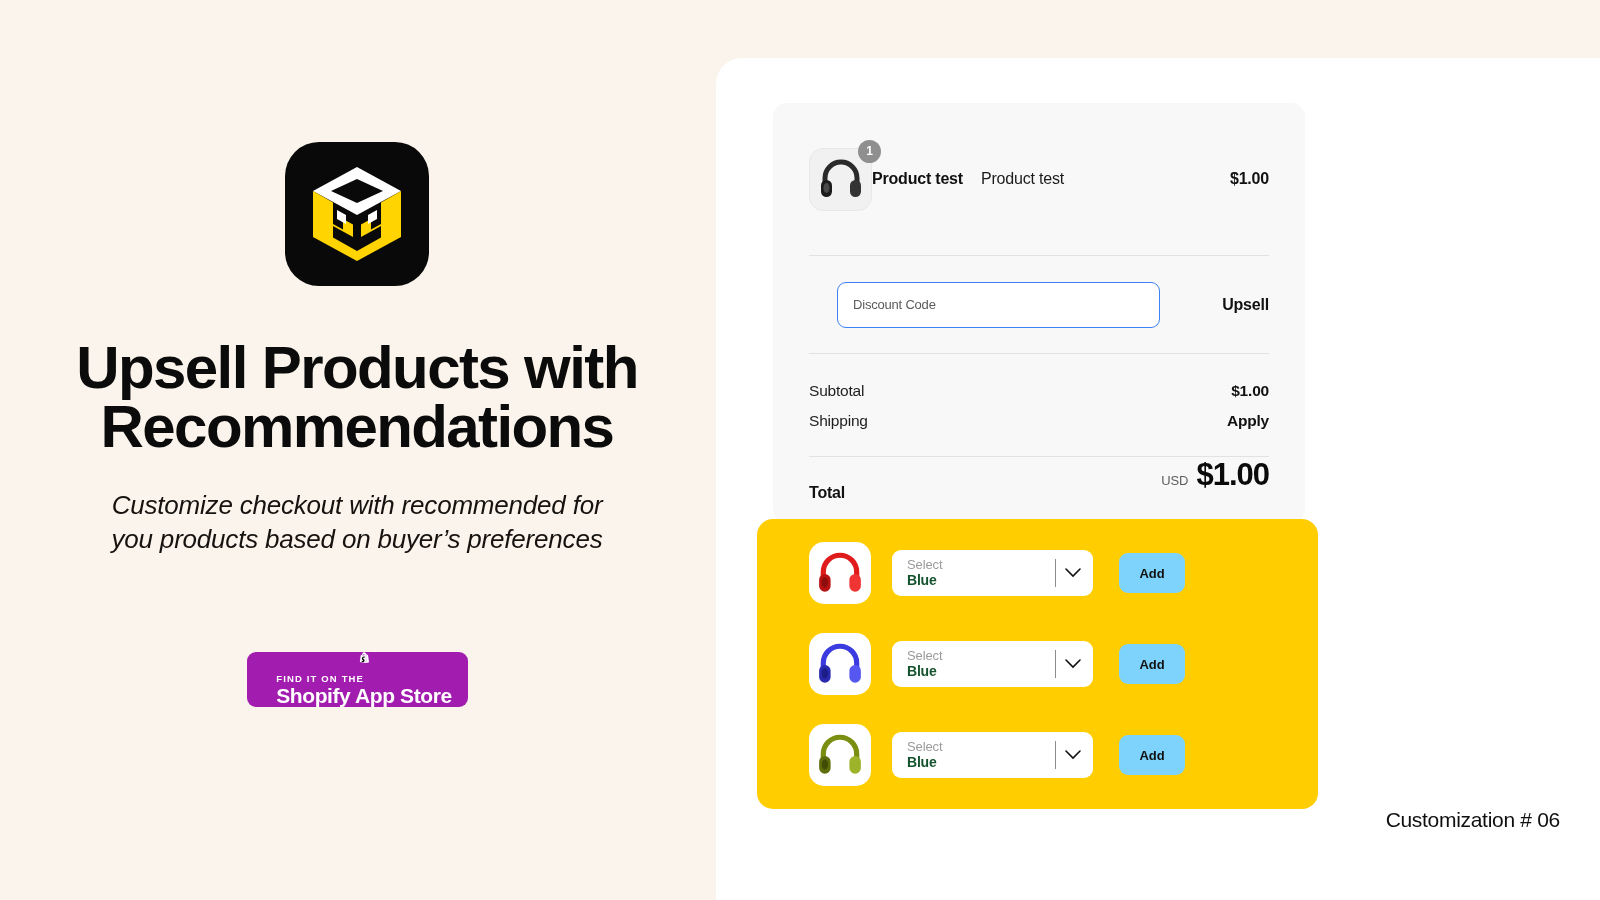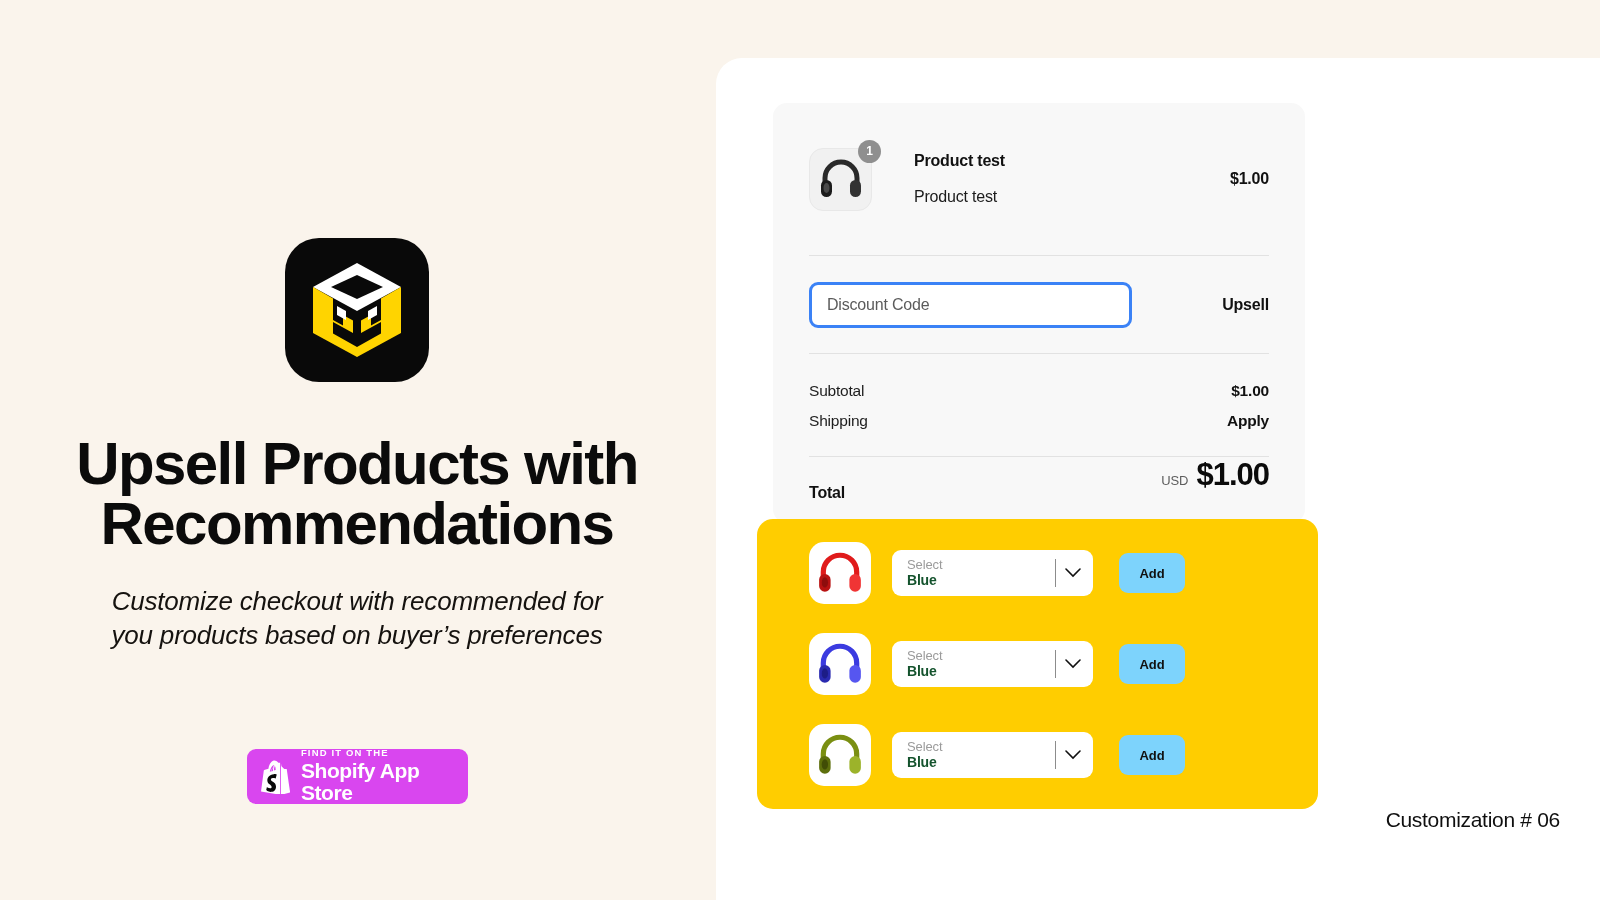--- a/index.html
+++ b/index.html
@@ -19,21 +19,20 @@
     border-top-left-radius: 26px;
   }
 
   
   .hero {
     position: absolute; left: 0; top: 0;
     width: 714px; height: 900px;
     background: #faf4ec;
     display: flex; flex-direction: column;
     align-items: center;
-    justify-content: center;
   }
   .logo-tile {
     margin-top: 142px;
     width: 144px; height: 144px;
     background: #090909;
     border-radius: 34px;
     display: flex; align-items: center; justify-content: center;
   }
   .hero-title {
     margin-top: 52px;
@@ -52,24 +51,24 @@
     font-size: 26px;
     line-height: 1.30;
     font-weight: 400;
     color: #15120f;
     letter-spacing: -0.2px;
     font-style: italic;
   }
   .shopify-badge {
     margin-top: 96px;
     width: 221px; height: 55px;
-    background: #d946ef;
+    background: #a21caf;
     border-radius: 9px;
     display: flex; align-items: center;
-    padding-left: 14px; gap: 11px;
+    padding-left: 14px; gap: 11px; flex-direction: column;
   }
   .shopify-badge .txt { display: flex; flex-direction: column; justify-content: center; }
   .shopify-badge .l1 {
     color: #ffffff; font-size: 9.5px; font-weight: 700;
     letter-spacing: 1.15px; line-height: 1.1; margin-bottom: 1px;
   }
   .shopify-badge .l2 {
     color: #ffffff; font-size: 21px; font-weight: 700;
     letter-spacing: -0.4px; line-height: 1.05;
   }
@@ -92,33 +91,33 @@
     display: flex; align-items: center; justify-content: center;
     overflow: hidden;
   }
   .qty-badge {
     position: absolute; top: -8px; right: -9px;
     width: 23px; height: 23px; border-radius: 50%;
     background: #8f8f8f; color: #fff;
     font-size: 12px; font-weight: 700;
     display: flex; align-items: center; justify-content: center;
   }
-  .item-names { margin-left: 42px; display: flex; flex-direction: column; gap: 18px; }
+  .item-names { display: flex; flex-direction: row; gap: 18px; }
   .item-title { font-size: 16px; font-weight: 700; color: #111; letter-spacing: -0.2px; }
   .item-variant { font-size: 16px; font-weight: 400; color: #1b1b1b; letter-spacing: -0.2px; }
   .item-price { margin-left: auto; font-size: 16px; font-weight: 700; color: #111; letter-spacing: -0.2px; }
 
   .discount-row { display: flex; align-items: center; height: 97px; }
   .discount-input {
     width: 323px; height: 46px;
-    background: #ffffff; border: 3px solid #3b82f6;
+    background: #ffffff; border: 1px solid #3b82f6;
     border-radius: 9px;
     padding: 0 15px;
     font-family: "Liberation Sans", sans-serif;
-    font-size: 16px; color: #5b5b5b; letter-spacing: -0.2px;
+    font-size: 13px; color: #5b5b5b; letter-spacing: -0.2px; margin-left: 28px;
   }
   .discount-input::placeholder { color: #5b5b5b; }
   .apply-btn {
     margin-left: auto; background: none; border: none; cursor: pointer;
     font-family: "Liberation Sans", sans-serif;
     font-size: 16px; font-weight: 700; color: #111; letter-spacing: -0.2px;
   }
 
   .totals { padding: 22px 0 20px; }
   .total-row { display: flex; align-items: center; height: 30px; }

